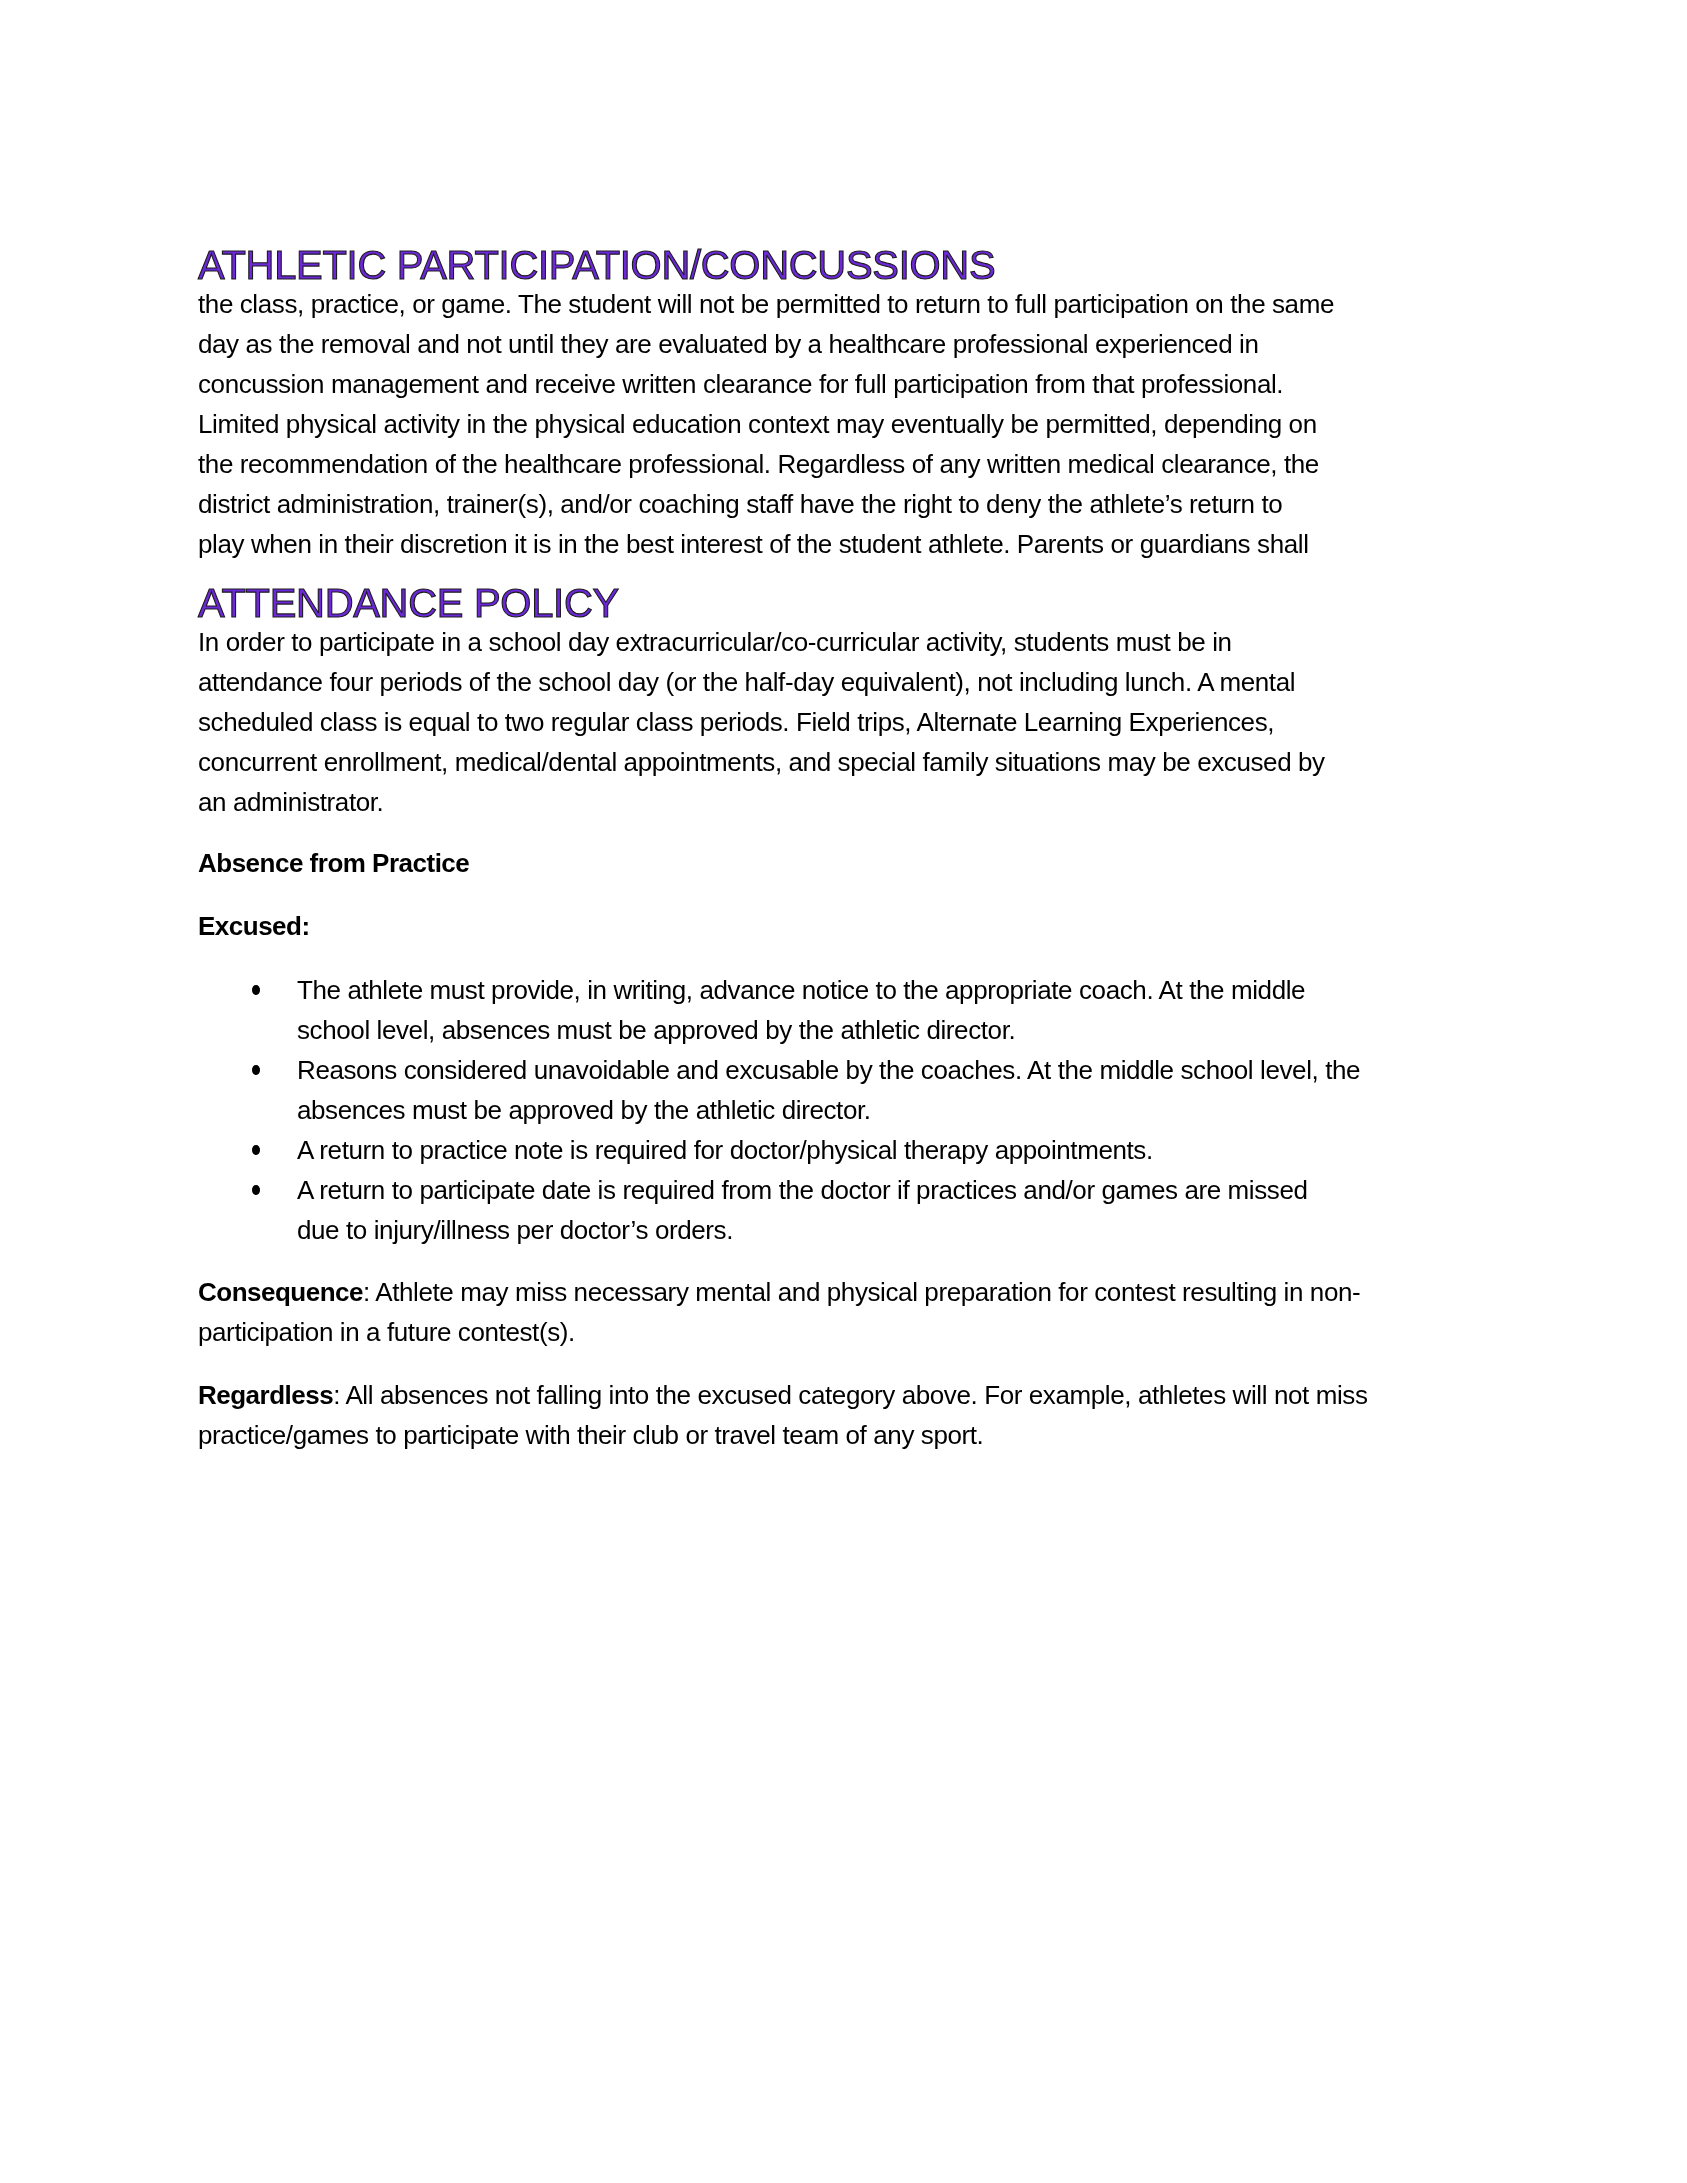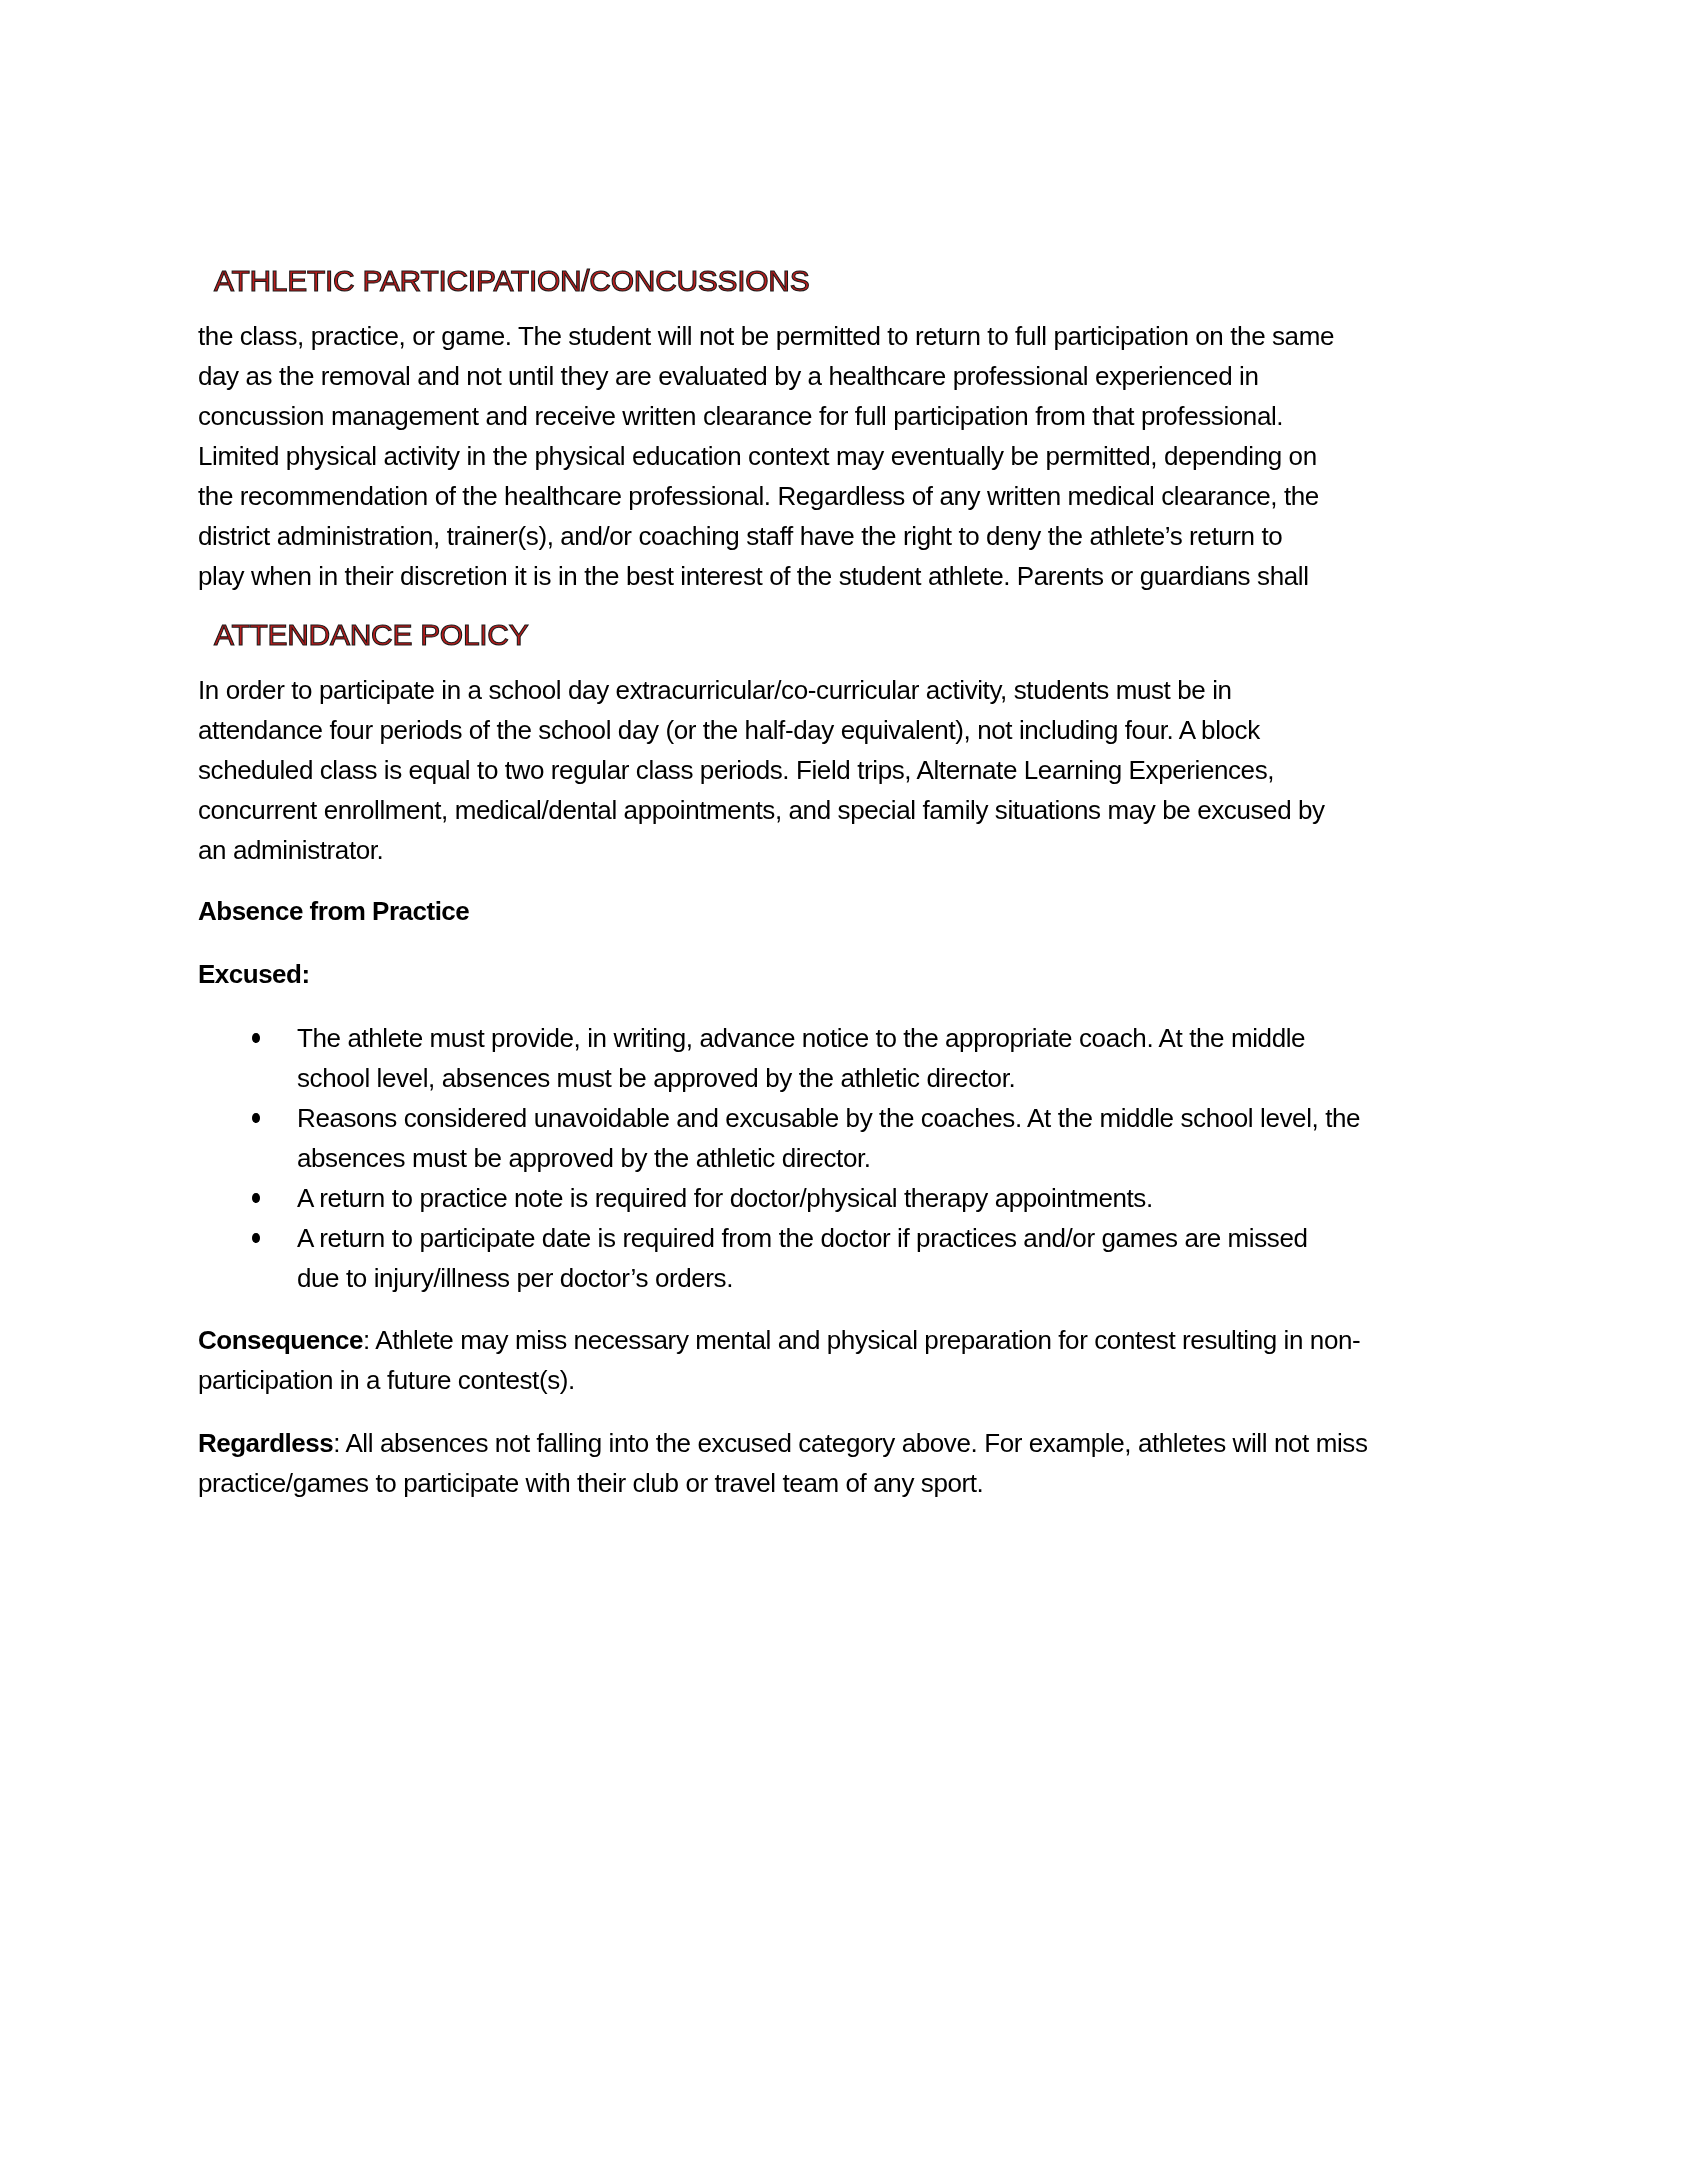--- a/index.html
+++ b/index.html
@@ -23,28 +23,28 @@
   }
   .line {
     display: block;
     white-space: nowrap;
     font-size: 26px;
     line-height: 40px;
     height: 40px;
     letter-spacing: -0.4px;
   }
   .section-heading {
-    font-size: 30px;
+    font-size: 40px;
     line-height: 38px;
     height: 38px;
-    color: #b91c1c;
+    color: #6d28d9;
     -webkit-text-stroke: 1.1px #1a1a1a;
     letter-spacing: -0.3px;
     font-weight: normal;
-    margin: 16px;
+    margin: 0;
     white-space: nowrap;
   }
   .heading-2 { margin-top: 20px; }
   .para { margin: 0; }
   .subhead {
     font-weight: bold;
     font-size: 26px;
     line-height: 40px;
     height: 40px;
     letter-spacing: -0.5px;
@@ -87,21 +87,21 @@
     <span class="line">concussion management and receive written clearance for full participation from that professional.</span>
     <span class="line">Limited physical activity in the physical education context may eventually be permitted, depending on</span>
     <span class="line">the recommendation of the healthcare professional. Regardless of any written medical clearance, the</span>
     <span class="line">district administration, trainer(s), and/or coaching staff have the right to deny the athlete’s return to</span>
     <span class="line">play when in their discretion it is in the best interest of the student athlete.  Parents or guardians shall</span>
   </div>
 
   <h2 class="section-heading heading-2">ATTENDANCE POLICY</h2>
   <div class="para">
     <span class="line">In order to participate in a school day extracurricular/co-curricular activity, students must be in</span>
-    <span class="line">attendance four periods of the school day (or the half-day equivalent), not including four. A block</span>
+    <span class="line">attendance four periods of the school day (or the half-day equivalent), not including lunch. A mental</span>
     <span class="line">scheduled class is equal to two regular class periods. Field trips, Alternate Learning Experiences,</span>
     <span class="line">concurrent enrollment, medical/dental appointments, and special family situations may be excused by</span>
     <span class="line">an administrator.</span>
   </div>
 
   <div class="subhead subhead-1">Absence from Practice</div>
   <div class="subhead subhead-2">Excused:</div>
 
   <ul class="bullets">
     <li>

